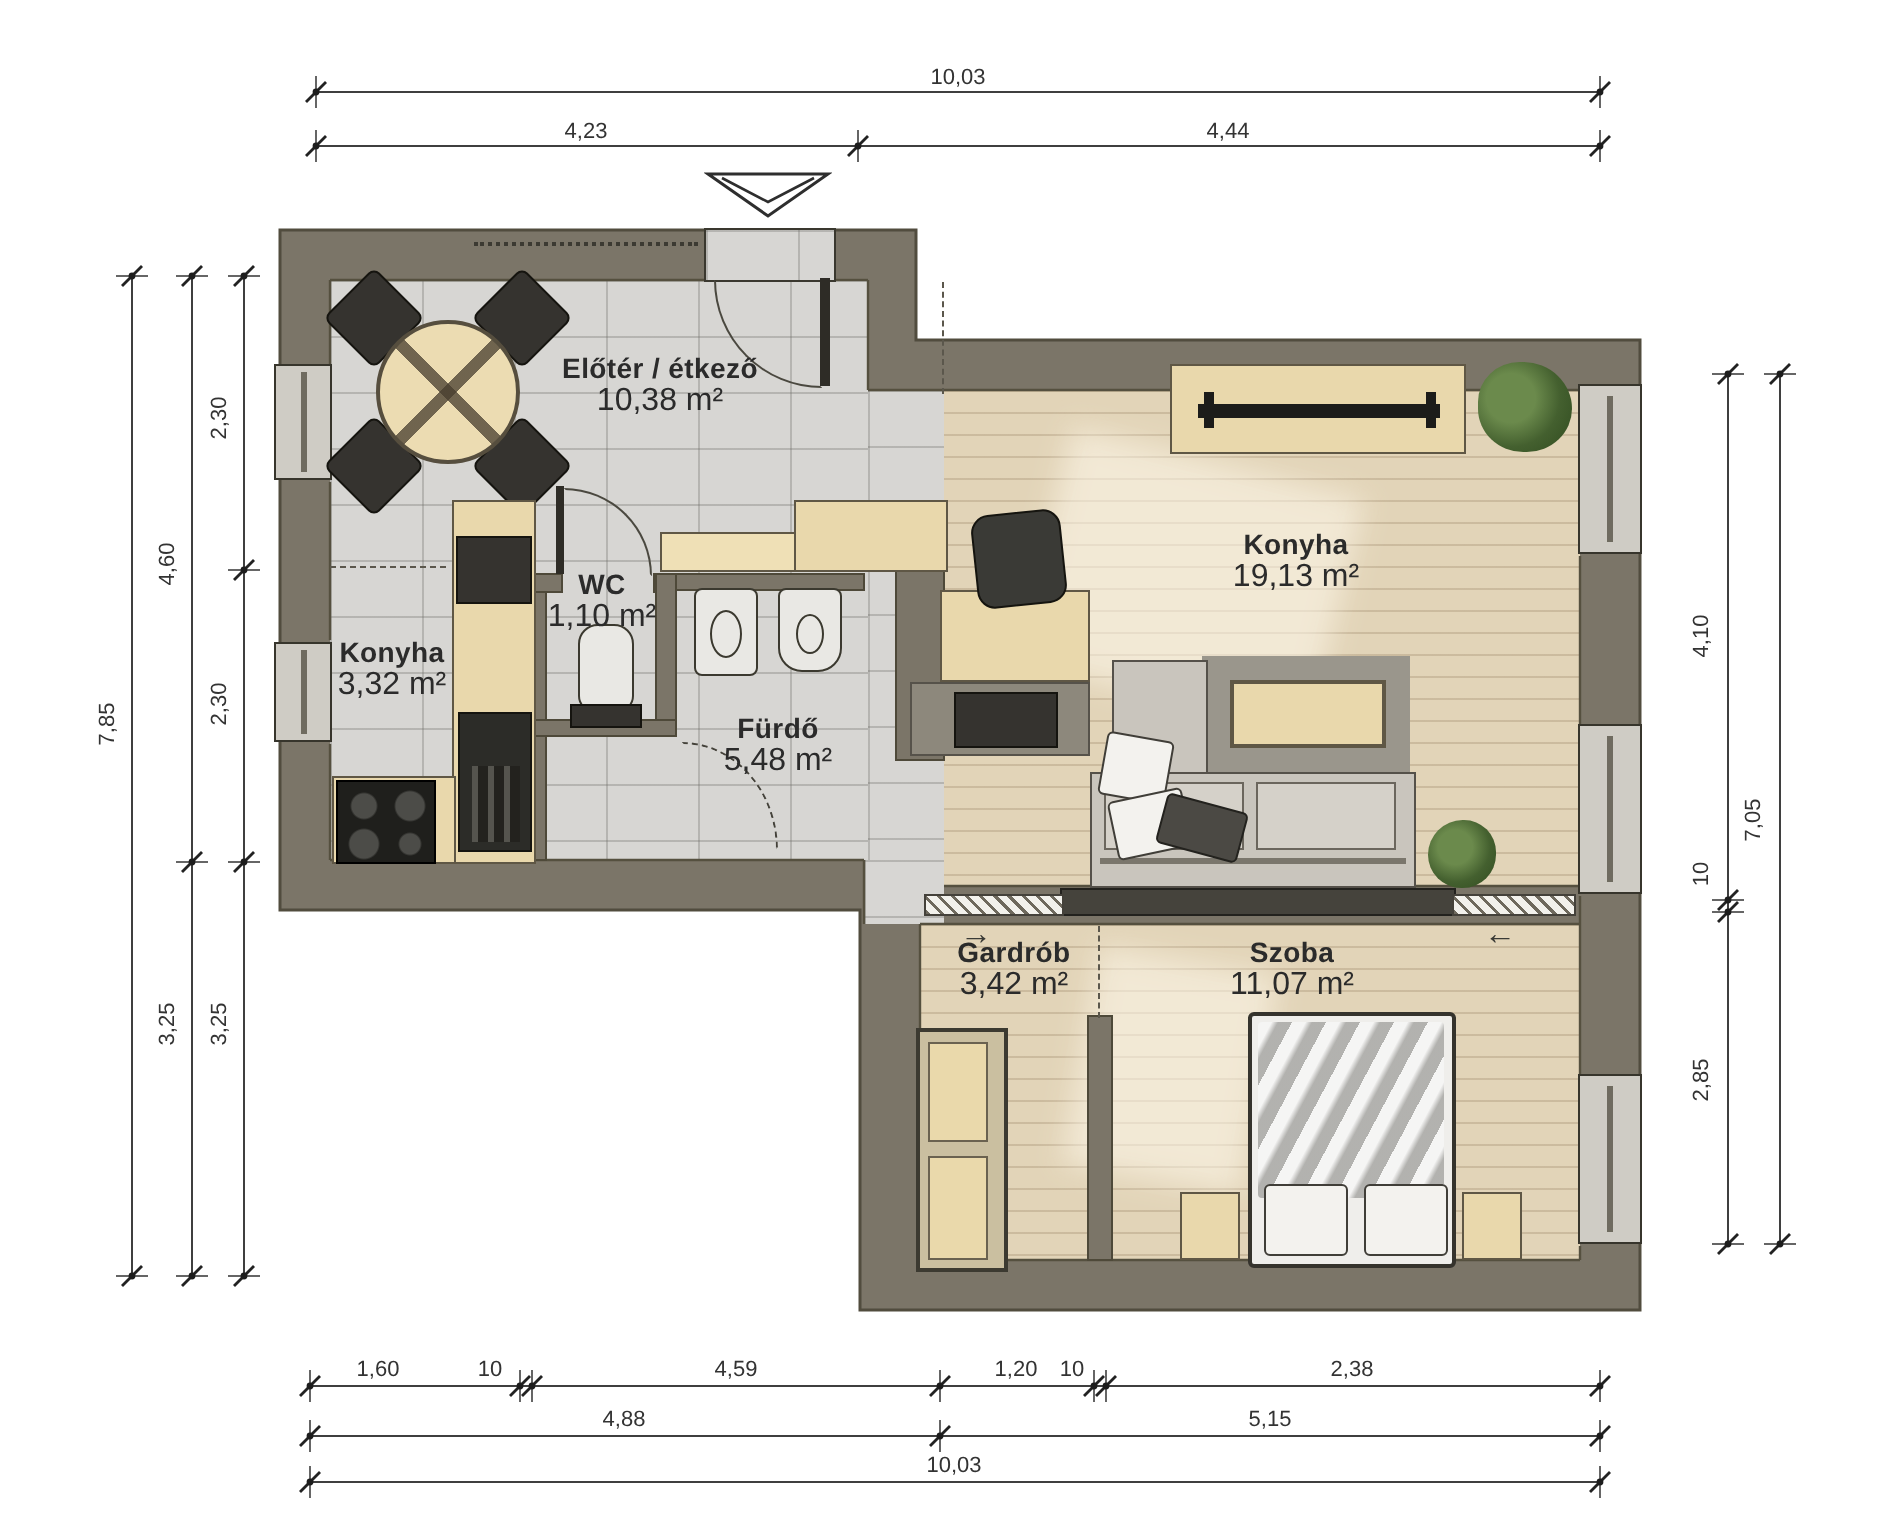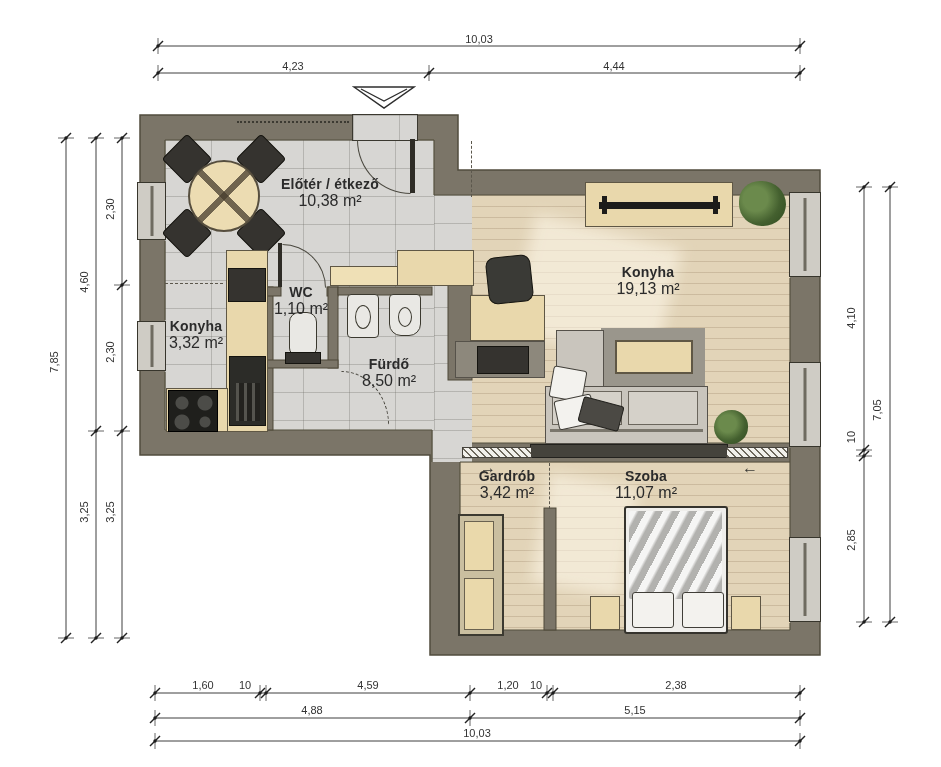--- a/index.html
+++ b/index.html
@@ -223,21 +223,21 @@
   <div class="room-label" style="left:196px;top:318px">
     <div class="room-name">Konyha</div>
     <div class="room-area">3,32 m²</div>
   </div>
   <div class="room-label" style="left:301px;top:284px">
     <div class="room-name">WC</div>
     <div class="room-area">1,10 m²</div>
   </div>
   <div class="room-label" style="left:389px;top:356px">
     <div class="room-name">Fürdő</div>
-    <div class="room-area">8,50 m²</div>
+    <div class="room-area">5,48 m²</div>
   </div>
   <div class="room-label" style="left:507px;top:468px">
     <div class="room-name">Gardrób</div>
     <div class="room-area">3,42 m²</div>
   </div>
   <div class="room-label" style="left:646px;top:468px">
     <div class="room-name">Szoba</div>
     <div class="room-area">11,07 m²</div>
   </div>
 
@@ -362,21 +362,21 @@
   <div class="dim v" style="left:54px;top:362px">7,85</div>
   <div class="dim v" style="left:84px;top:282px">4,60</div>
   <div class="dim v" style="left:84px;top:512px">3,25</div>
   <div class="dim v" style="left:110px;top:209px">2,30</div>
   <div class="dim v" style="left:110px;top:352px">2,30</div>
   <div class="dim v" style="left:110px;top:512px">3,25</div>
   <div class="dim v" style="left:851px;top:318px">4,10</div>
   <div class="dim v" style="left:851px;top:437px">10</div>
   <div class="dim v" style="left:851px;top:540px">2,85</div>
   <div class="dim v" style="left:877px;top:410px">7,05</div>
-  <div class="dim" style="left:203px;top:685px">1,60</div>
+  <div class="dim" style="left:189px;top:685px">1,60</div>
   <div class="dim" style="left:245px;top:685px">10</div>
   <div class="dim" style="left:368px;top:685px">4,59</div>
   <div class="dim" style="left:508px;top:685px">1,20</div>
   <div class="dim" style="left:536px;top:685px">10</div>
   <div class="dim" style="left:676px;top:685px">2,38</div>
   <div class="dim" style="left:312px;top:710px">4,88</div>
   <div class="dim" style="left:635px;top:710px">5,15</div>
   <div class="dim" style="left:477px;top:733px">10,03</div>
 
 </div>

